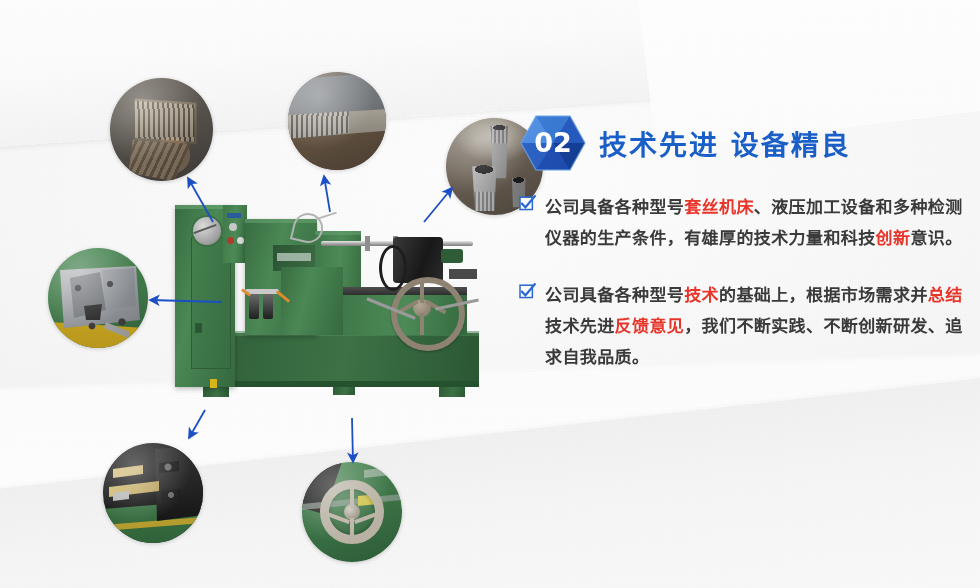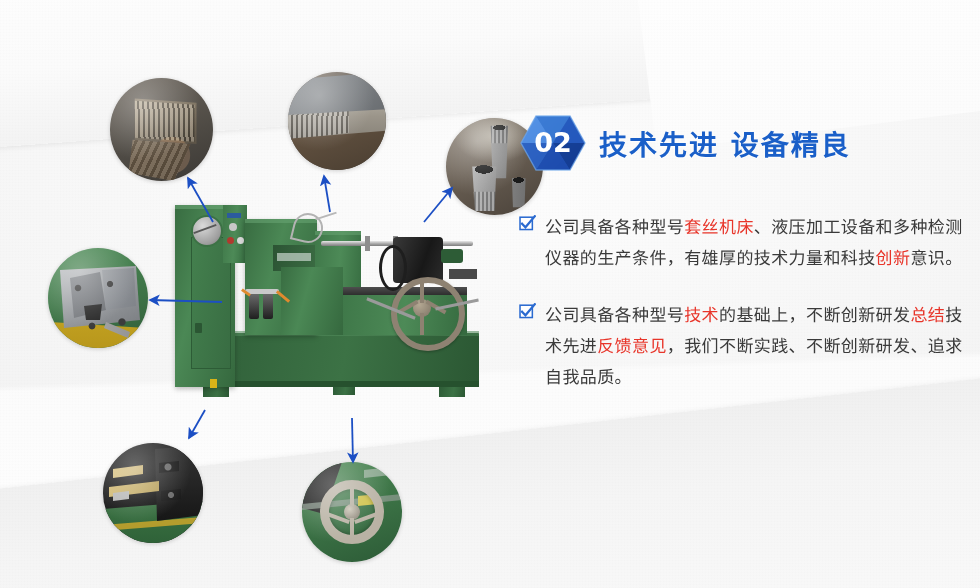--- a/index.html
+++ b/index.html
@@ -69,21 +69,21 @@
   .headrow{display:flex;align-items:center;height:62px;}
   .hexwrap{position:relative;width:68px;height:62px;flex:0 0 68px;}
   .hextitle{
     margin-left:12px;
     font-size:28px;font-weight:bold;letter-spacing:2px;
     color:#1a5fc8;
     font-family:"DejaVu Sans","Liberation Sans",sans-serif;
     text-shadow:0 1px 0 rgba(255,255,255,.8);
     white-space:nowrap;
   }
-  .bullets{margin-top:38px;}
+  .bullets{margin-top:18px;font-weight:bold;}
   .bullet{position:relative;padding-left:26px;margin-bottom:26px;}
   .chk{position:absolute;left:0;top:3px;width:17px;height:17px;}
   .btext{
     font-size:17px;line-height:31px;color:#3a3a3a;letter-spacing:.4px;
     font-family:"DejaVu Sans","Liberation Sans",sans-serif;
   }
   .hl{color:#e8352a;}
   .watermark{
     position:absolute;color:rgba(215,225,215,.55);font-size:19px;letter-spacing:3px;
     font-family:"DejaVu Sans","Liberation Sans",sans-serif;
@@ -320,19 +320,19 @@
           <path d="M3.6,10.2 L7.6,14.4 L18.6,1.4" fill="none" stroke="#2a6ad0" stroke-width="2.6" stroke-linecap="square"></path>
         </svg>
         <div class="btext"><span>公司具备各种型号</span><span class="hl">套丝机床</span><span>、液压加工设备和多种检测仪器的生产条件，有雄厚的技术力量和科技</span><span class="hl">创新</span><span>意识。</span></div>
       </div>
 
       <div class="bullet">
         <svg class="chk" viewBox="0 0 20 20">
           <rect x="1.2" y="2.6" width="14.5" height="14.5" fill="#ffffff" stroke="#2a6ad0" stroke-width="1.8"></rect>
           <path d="M3.6,10.2 L7.6,14.4 L18.6,1.4" fill="none" stroke="#2a6ad0" stroke-width="2.6" stroke-linecap="square"></path>
         </svg>
-        <div class="btext"><span>公司具备各种型号</span><span class="hl">技术</span><span>的基础上，不断创新研发</span><span class="hl">总结</span><span>技术先进</span><span class="hl">反馈意见</span><span>，我们不断实践、不断创新研发、追求自我品质。</span></div>
+        <div class="btext"><span>公司具备各种型号</span><span class="hl">技术</span><span>的基础上，根据市场需求并</span><span class="hl">总结</span><span>技术先进</span><span class="hl">反馈意见</span><span>，我们不断实践、不断创新研发、追求自我品质。</span></div>
       </div>
 
     </div>
   </div>
 
 </div>
 
 </body></html>

